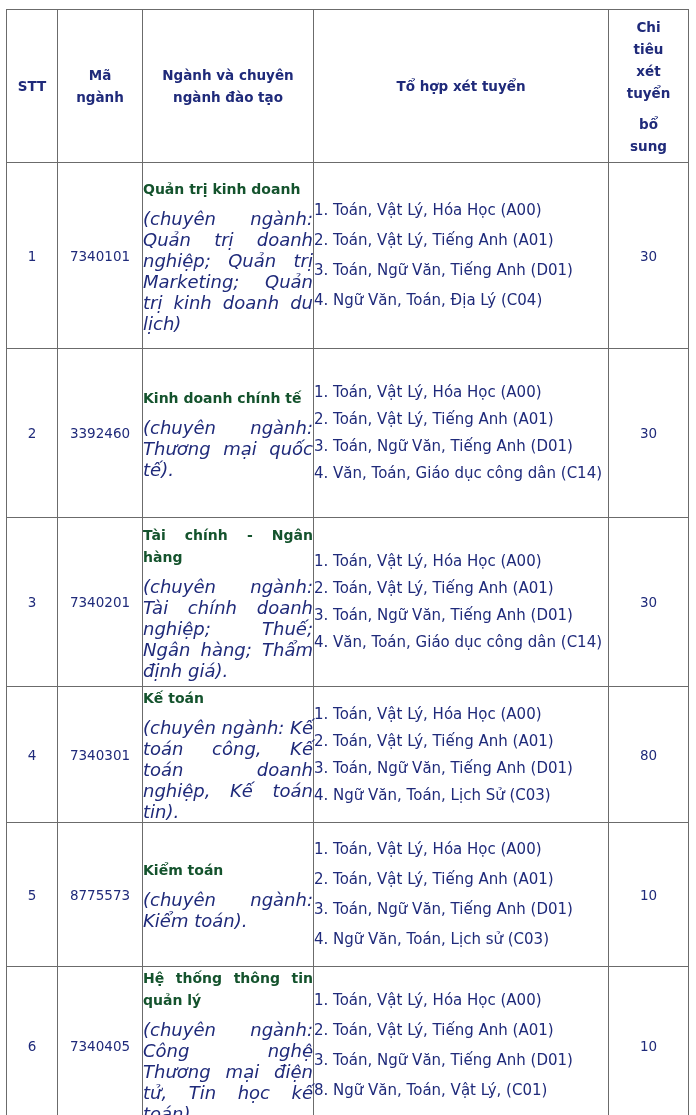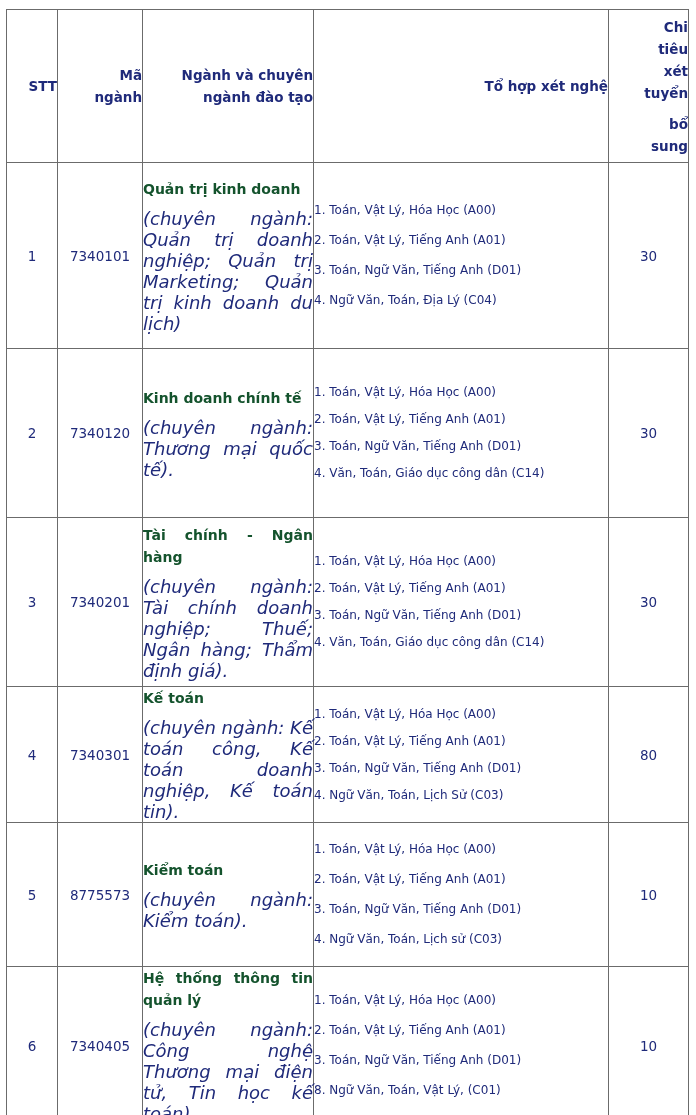--- a/index.html
+++ b/index.html
@@ -31,21 +31,21 @@
       color: #1f2a7a;
     }
     col.c-stt { width: 51px; }
     col.c-code { width: 85px; }
     col.c-major { width: 171px; }
     col.c-combo { width: 295px; }
     col.c-quota { width: 80px; }
 
     th {
       font-weight: bold;
-      text-align: right;
+      text-align: center;
       font-size: 14px;
       line-height: 22px;
       height: 152px;
       color: #1a237e;
     }
     th .hline { display: block; }
     th .gap { display: block; height: 9px; }
 
     td.stt, td.code, td.quota {
       text-align: center;
@@ -67,21 +67,21 @@
       font-style: italic;
       font-size: 18px;
       line-height: 21px;
       text-align: justify;
       text-align-last: left;
     }
     td.combo {
       padding: 4px 8px;
     }
     .combo-item {
-      font-size: 12px;
+      font-size: 15px;
       line-height: 25px;
       margin: 5px 0;
       white-space: normal;
     }
     .combo-tight .combo-item { margin: 2px 0; }
 
     tr.r1 td { height: 185px; }
     tr.r2 td { height: 168px; }
     tr.r3 td { height: 168px; }
     tr.r4 td { height: 133px; }
@@ -103,21 +103,21 @@
     <tr>
       <th><span>STT</span></th>
       <th>
         <span class="hline">Mã</span>
         <span class="hline">ngành</span>
       </th>
       <th>
         <span class="hline">Ngành và chuyên</span>
         <span class="hline">ngành đào tạo</span>
       </th>
-      <th><span>Tổ hợp xét nghệ</span></th>
+      <th><span>Tổ hợp xét tuyển</span></th>
       <th>
         <span class="hline">Chi</span>
         <span class="hline">tiêu</span>
         <span class="hline">xét</span>
         <span class="hline">tuyển</span>
         <span class="gap"></span>
         <span class="hline">bổ</span>
         <span class="hline">sung</span>
       </th>
     </tr>
@@ -135,21 +135,21 @@
         <div class="combo-item">1. Toán, Vật Lý, Hóa Học (A00)</div>
         <div class="combo-item">2. Toán, Vật Lý, Tiếng Anh (A01)</div>
         <div class="combo-item">3. Toán, Ngữ Văn, Tiếng Anh (D01)</div>
         <div class="combo-item">4. Ngữ Văn, Toán, Địa Lý (C04)</div>
       </td>
       <td class="quota">30</td>
     </tr>
 
     <tr class="r2">
       <td class="stt">2</td>
-      <td class="code">7340120</td>
+      <td class="code">3392460</td>
       <td class="major">
         <div class="major-name">Kinh doanh chính tế</div>
         <div class="major-spec">(chuyên ngành: Thương mại quốc tế).</div>
       </td>
       <td class="combo combo-tight">
         <div class="combo-item">1. Toán, Vật Lý, Hóa Học (A00)</div>
         <div class="combo-item">2. Toán, Vật Lý, Tiếng Anh (A01)</div>
         <div class="combo-item">3. Toán, Ngữ Văn, Tiếng Anh (D01)</div>
         <div class="combo-item">4. Văn, Toán, Giáo dục công dân (C14)</div>
       </td>

